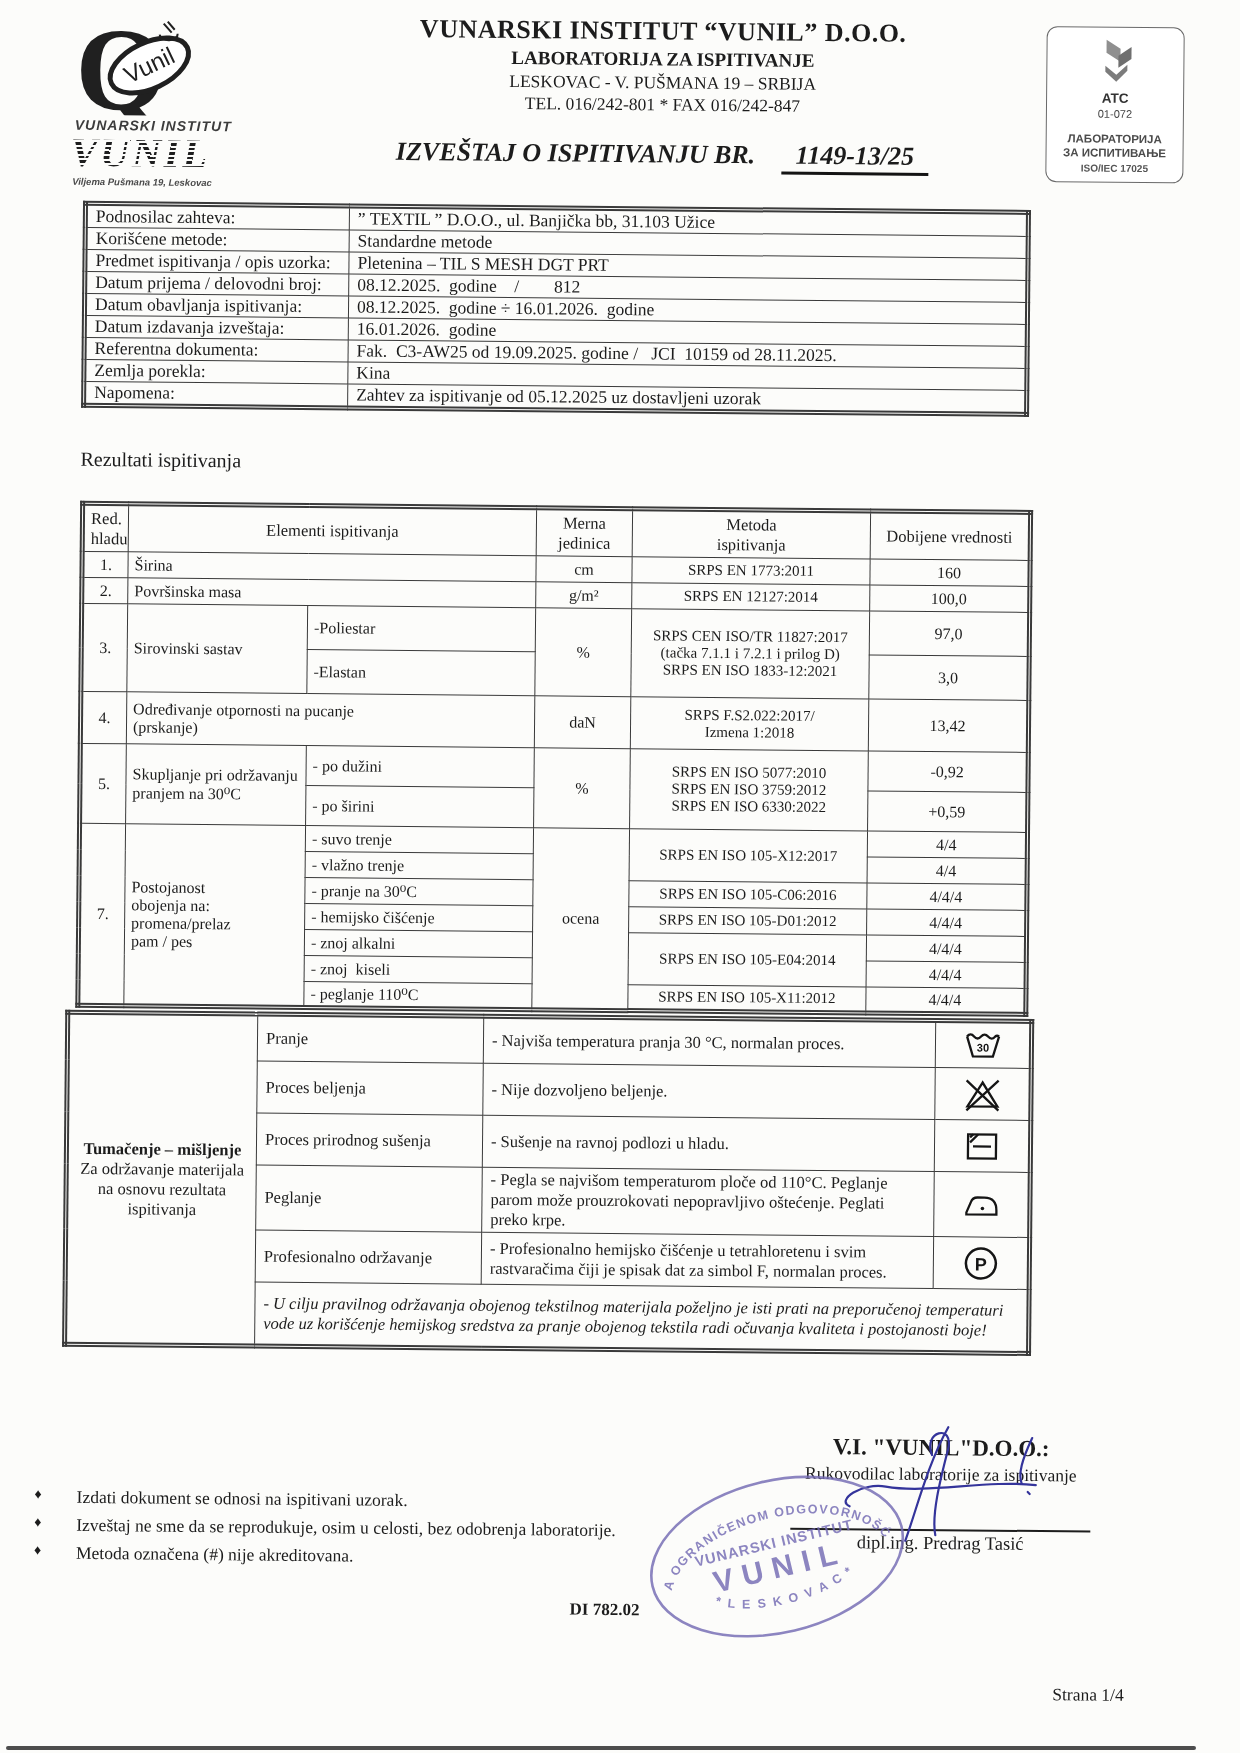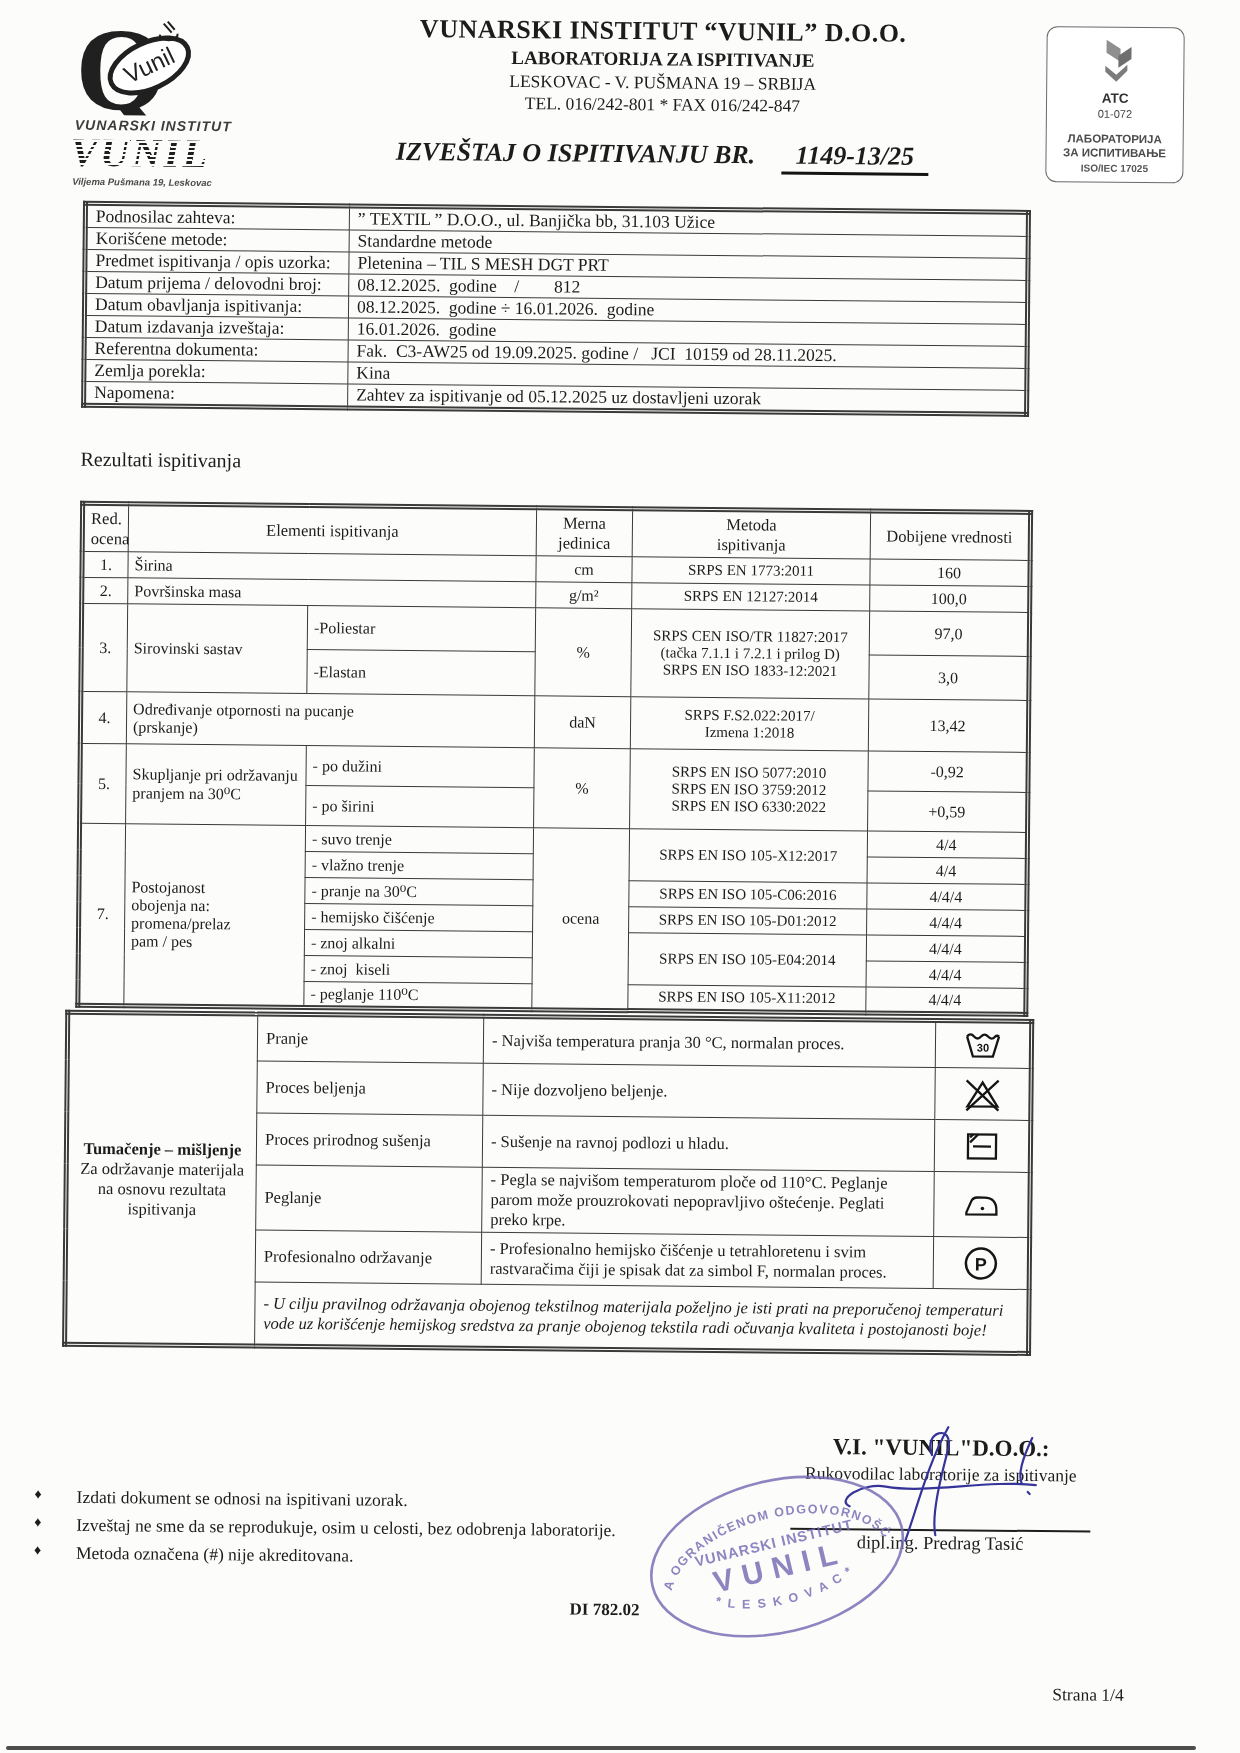--- a/index.html
+++ b/index.html
@@ -186,21 +186,21 @@
       <col class="c-num">
           <col class="c-main">
           <col class="c-sub">
           <col class="c-unit">
           <col class="c-meth">
           <col class="c-val">
     </colgroup>
     <tbody>
       <tr>
         <th class="pre">Red.
-ocena</th>
+hladu</th>
         <th colspan="2">Elementi ispitivanja</th>
         <th class="pre">Merna
 jedinica</th>
         <th class="pre">Metoda
 ispitivanja</th>
         <th>Dobijene vrednosti</th>
       </tr>
       <tr class="h26">
         <td>1.</td>
         <td colspan="2" class="la">Širina</td>

